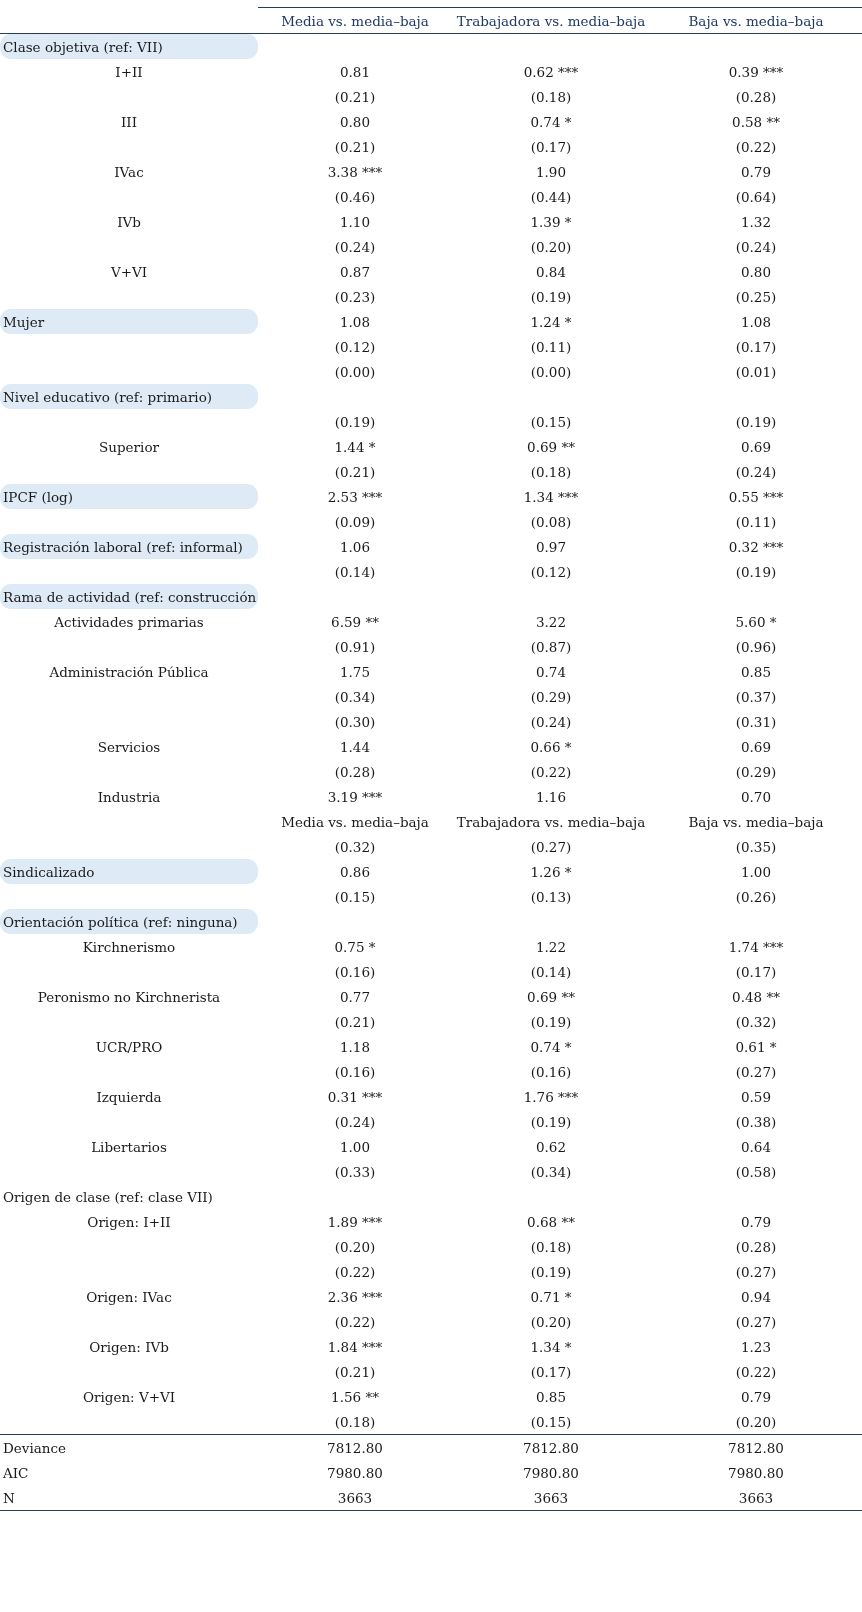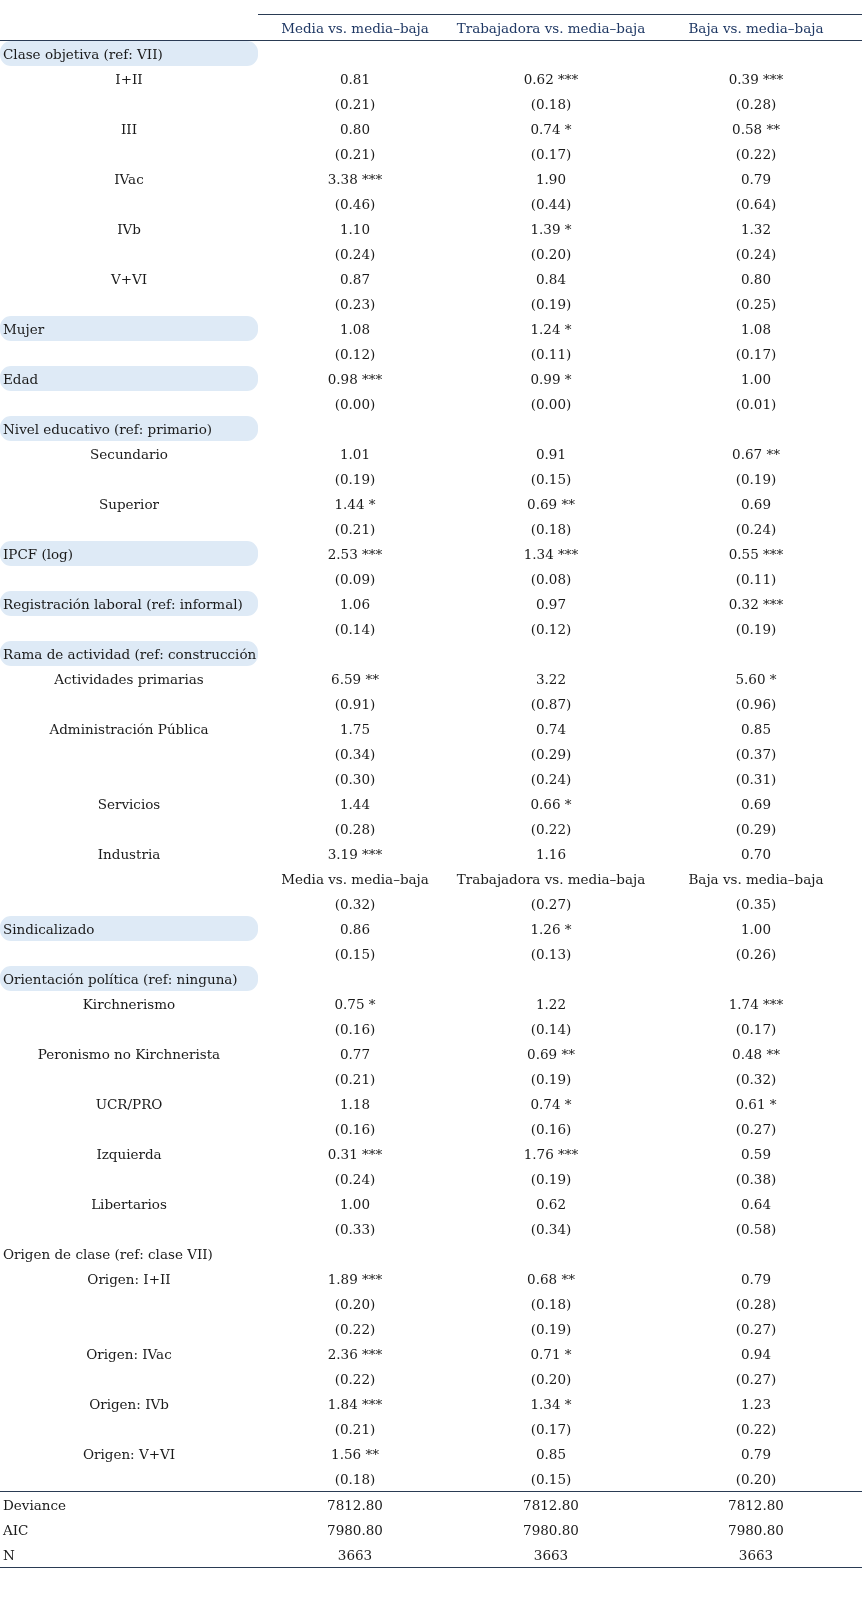--- a/index.html
+++ b/index.html
@@ -3,21 +3,21 @@
 <meta charset="utf-8">
 <style>
   html, body {
     margin: 0;
     padding: 0;
     background: #ffffff;
   }
   .page {
     width: 830px;
     box-sizing: border-box;
-    padding-top: 14px;
+    padding-top: 7px;
     font-family: "DejaVu Serif", "Liberation Serif", serif;
     color: #1a1a1a;
   }
   table.reg-table {
     border-collapse: collapse;
     table-layout: fixed;
     width: 862px;
     font-size: 13.5px;
   }
   table.reg-table td, table.reg-table th {
@@ -158,42 +158,30 @@
           <td class="val">1.24 *</td>
           <td class="val">1.08</td>
         </tr>
         <tr>
           <td class="label-center"></td>
           <td class="val">(0.12)</td>
           <td class="val">(0.11)</td>
           <td class="val">(0.17)</td>
         </tr>
         <tr>
-          <td class="hl label-left">Edad</td>
-          <td class="val">0.98 ***</td>
-          <td class="val">0.99 *</td>
-          <td class="val">1.00</td>
-        </tr>
-        <tr>
           <td class="label-center"></td>
           <td class="val">(0.00)</td>
           <td class="val">(0.00)</td>
           <td class="val">(0.01)</td>
         </tr>
         <tr>
           <td class="hl label-left">Nivel educativo (ref: primario)</td>
           <td class="val"></td>
           <td class="val"></td>
           <td class="val"></td>
-        </tr>
-        <tr>
-          <td class="label-center">Secundario</td>
-          <td class="val">1.01</td>
-          <td class="val">0.91</td>
-          <td class="val">0.67 **</td>
         </tr>
         <tr>
           <td class="label-center"></td>
           <td class="val">(0.19)</td>
           <td class="val">(0.15)</td>
           <td class="val">(0.19)</td>
         </tr>
         <tr>
           <td class="label-center">Superior</td>
           <td class="val">1.44 *</td>

